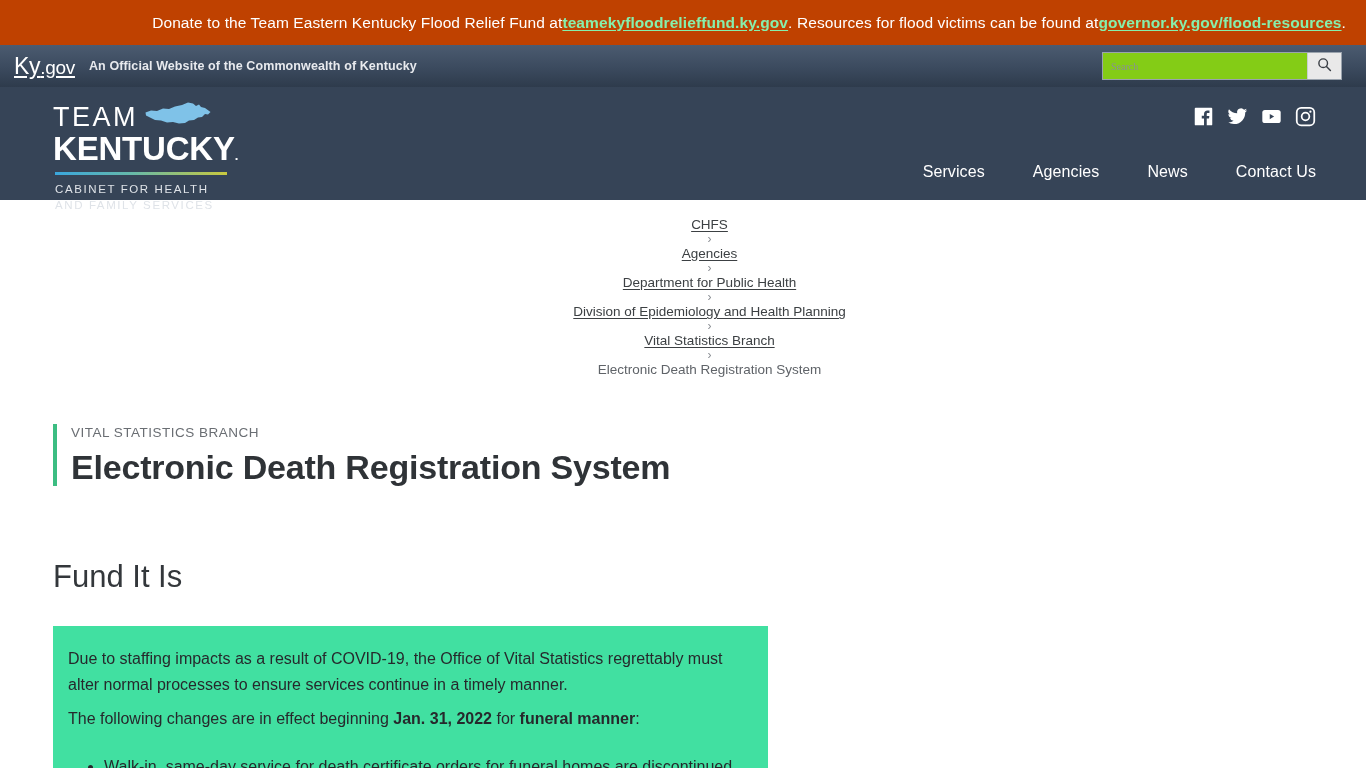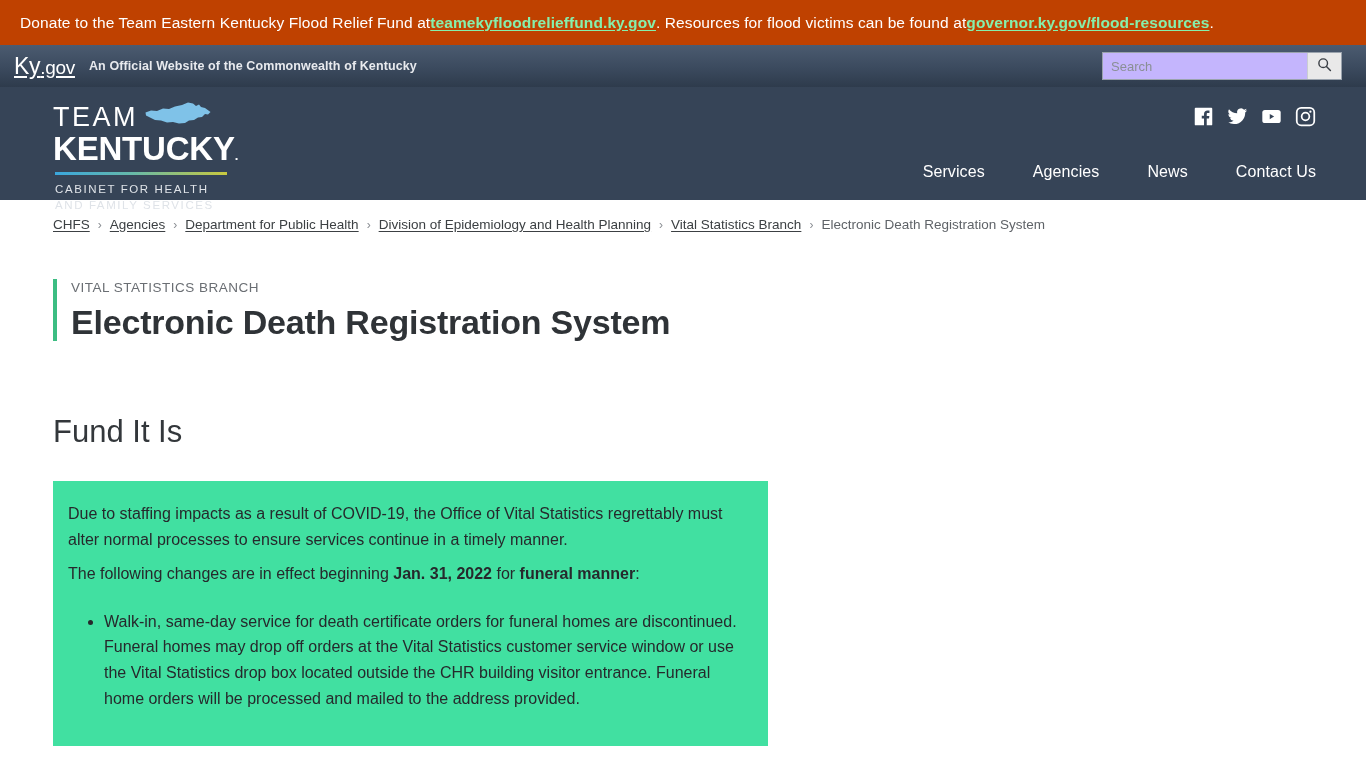--- a/index.html
+++ b/index.html
@@ -12,21 +12,21 @@
     font-family: "Liberation Sans", sans-serif;
   }
 
   
   .alert-banner {
     background: #bf4100;
     color: #ffffff;
     height: 45px;
     display: flex;
     align-items: center;
-    justify-content: flex-start;
+    justify-content: flex-end;
     font-size: 15.5px;
     letter-spacing: 0.1px;
     padding: 0 20px;
     white-space: nowrap;
   }
   .alert-banner a {
     color: #86efac;
     font-weight: bold;
     text-decoration: underline;
     text-underline-offset: 2px;
@@ -63,25 +63,25 @@
     align-items: stretch;
     height: 28px;
     width: 240px;
     border: 1px solid #9aa3ad;
     background: #ffffff;
   }
   .search-input {
     flex: 1;
     border: 0;
     outline: none;
-    background: #c4b5fd;
+    background: #84cc16;
     padding: 0 8px;
-    font-size: 13px;
+    font-size: 10px;
     color: #555a60;
-    font-family: Liberation Sans, sans-serif;
+    font-family: Liberation Serif, serif;
   }
   .search-input::placeholder { color: #8a8f95; }
   .search-btn {
     width: 34px;
     background: #e9e9e9;
     border: 0;
     border-left: 1px solid #c9cdd2;
     cursor: pointer;
     display: flex;
     align-items: center;
@@ -167,20 +167,21 @@
 
   
   .breadcrumb {
     padding: 17px 0 0 53px;
     font-size: 13.5px;
     color: #63666b;
     display: flex;
     align-items: center;
     flex-wrap: nowrap;
     white-space: nowrap;
+    flex-direction: column;
   }
   .breadcrumb a {
     color: #3c4043;
     text-decoration: underline;
     text-underline-offset: 2px;
   }
   .breadcrumb .sep {
     margin: 0 8px;
     color: #8b8f94;
     font-size: 12px;

